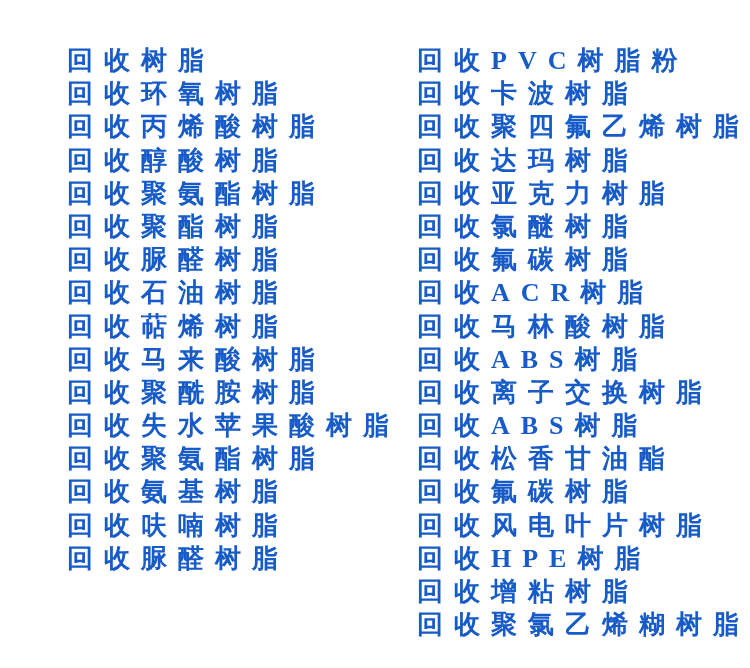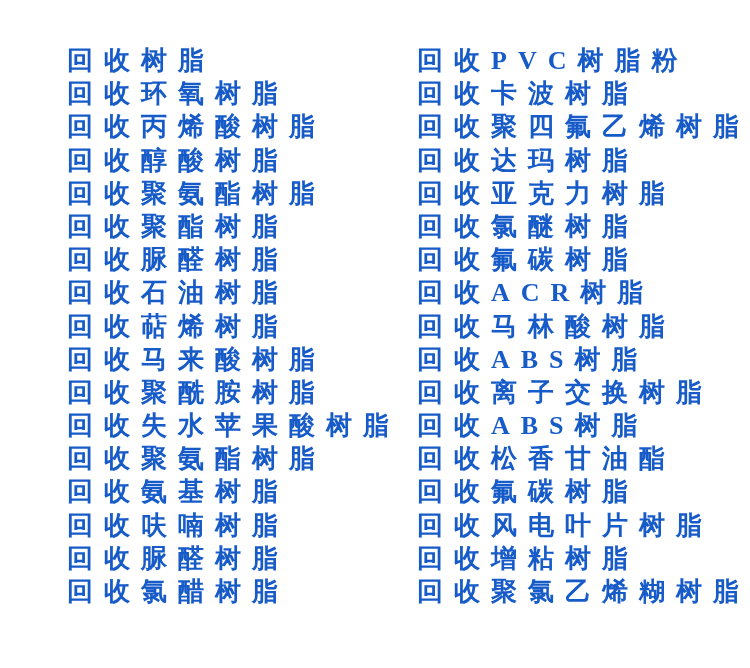--- a/index.html
+++ b/index.html
@@ -46,34 +46,34 @@
   <span class="resin-item">回收脲醛树脂</span>
   <span class="resin-item">回收石油树脂</span>
   <span class="resin-item">回收萜烯树脂</span>
   <span class="resin-item">回收马来酸树脂</span>
   <span class="resin-item">回收聚酰胺树脂</span>
   <span class="resin-item">回收失水苹果酸树脂</span>
   <span class="resin-item">回收聚氨酯树脂</span>
   <span class="resin-item">回收氨基树脂</span>
   <span class="resin-item">回收呋喃树脂</span>
   <span class="resin-item">回收脲醛树脂</span>
-  <span class="resin-item">回收氯醋树脂</span>
 </div>
 
 <div class="resin-list right">
   <span class="resin-item">回收PVC树脂粉</span>
   <span class="resin-item">回收卡波树脂</span>
   <span class="resin-item">回收聚四氟乙烯树脂</span>
   <span class="resin-item">回收达玛树脂</span>
   <span class="resin-item">回收亚克力树脂</span>
   <span class="resin-item">回收氯醚树脂</span>
   <span class="resin-item">回收氟碳树脂</span>
   <span class="resin-item">回收ACR树脂</span>
   <span class="resin-item">回收马林酸树脂</span>
   <span class="resin-item">回收ABS树脂</span>
   <span class="resin-item">回收离子交换树脂</span>
   <span class="resin-item">回收ABS树脂</span>
   <span class="resin-item">回收松香甘油酯</span>
   <span class="resin-item">回收氟碳树脂</span>
   <span class="resin-item">回收风电叶片树脂</span>
+  <span class="resin-item">回收HPE树脂</span>
   <span class="resin-item">回收增粘树脂</span>
   <span class="resin-item">回收聚氯乙烯糊树脂</span>
 </div>
 
 </body></html>

